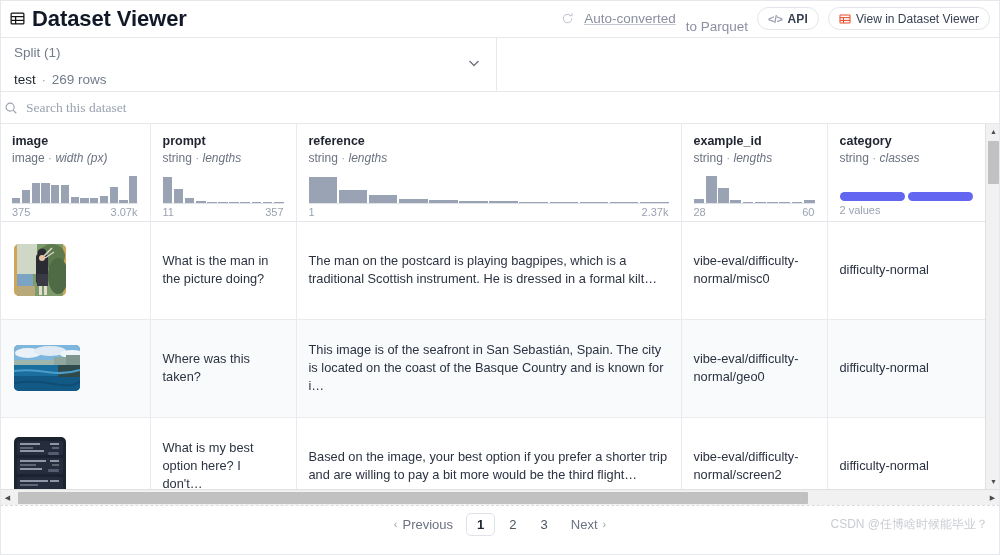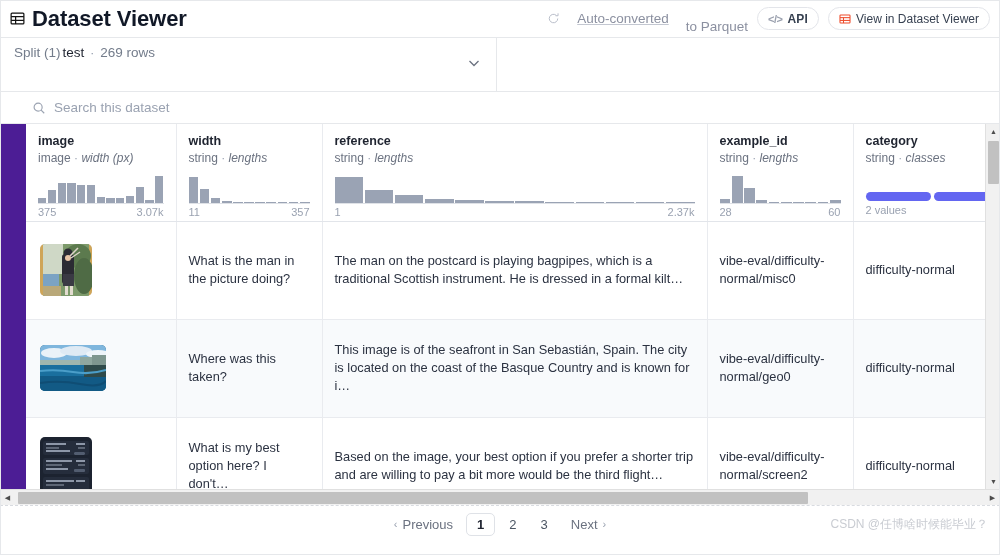--- a/index.html
+++ b/index.html
@@ -36,21 +36,21 @@
     font-size: 22px;
     font-weight: bold;
     color: #111827;
     letter-spacing: -0.1px;
   }
   .header-right {
     margin-left: auto;
     display: flex; align-items: center; gap: 9px;
   }
   .auto-conv {
-    display: flex; align-items: center; gap: 17px;
+    display: flex; align-items: center; gap: 10px;
     font-size: 13.5px; color: #8b90a0;
   }
   .refresh-ico { color: #b7bcc8; display:flex; }
   .auto-link { text-decoration: underline; text-decoration-color:#c3c7d1; color:#8b90a0; }
   .auto-rest { color: #8b90a0; margin-top: 16px; }
   .btn {
     display: inline-flex; align-items: center; gap: 5px;
     border: 1px solid #e3e5ea;
     border-radius: 999px;
     background: #fff;
@@ -73,59 +73,59 @@
   }
   .split-select {
     width: 497px;
     height: 100%;
     border-right: 1px solid #e6e8eb;
     padding: 6px 12px 0 14px;
     display: flex;
     align-items: flex-start;
     position: relative;
   }
-  .split-labels { display:flex; flex-direction: row; gap: 2px; }
+  .split-labels { display:flex; flex-direction: column; gap: 10px; }
   .split-title { font-size: 13.5px; color: #737c8b; line-height: 17px; }
   .split-value { font-size: 13.5px; color: #1f2430; line-height: 17px; }
   .split-value .dot { color:#9aa2b1; margin: 0 2px; }
   .split-value .rows { color:#737c8b; }
   .chev {
     position: absolute; right: 14px; top: 50%; transform: translateY(-50%);
     color: #6b7280;
   }
   .split-rest { flex: 1; }
 
   
   .searchbar {
     height: 32px;
     display: flex; align-items: center;
     gap: 8px;
-    padding: 0 32px;
+    padding: 0 4px;
     border-bottom: 1px solid #e6e8eb;
     background: #fff;
+    font-family: Liberation Serif, serif;
   }
   .search-ico { color: #9aa2b1; display:flex; }
   .search-input {
     border: none; outline: none;
     font-family: inherit;
     font-size: 13.5px;
     color: #1f2430;
     background: transparent;
     flex: 1;
     padding: 0;
   }
   .search-input::placeholder { color: #9aa2b1; }
 
   
   .table-area {
     position: relative;
     height: 365px;
     overflow: hidden;
-    background: #4c1d95;
-    padding-left: 26px;
+    background: #14b8a6;
   }
   table.tbl {
     border-collapse: collapse;
     table-layout: fixed;
     width: 985px;
     background: #fff;
   }
   table.tbl col.c-image { width: 150px; }
   table.tbl col.c-prompt { width: 146px; }
   table.tbl col.c-reference { width: 385px; }
@@ -387,21 +387,21 @@
                 <div class="bar" style="height: 3.36px;"></div>
                 <div class="bar" style="height: 26.6px;"></div>
               </div>
             <div class="hist-labels">
               <span>375</span>
               <span>3.07k</span>
             </div>
           </th>
 
           <th>
-            <div class="col-name">width</div>
+            <div class="col-name">prompt</div>
             <div class="col-type">
               <span>string</span>
               <span class="dot">·</span>
               <span class="ital">lengths</span>
             </div>
             <div class="hist">
                 <div class="bar" style="height: 25.76px;"></div>
                 <div class="bar" style="height: 14px;"></div>
                 <div class="bar" style="height: 5.04px;"></div>
                 <div class="bar" style="height: 1.96px;"></div>

